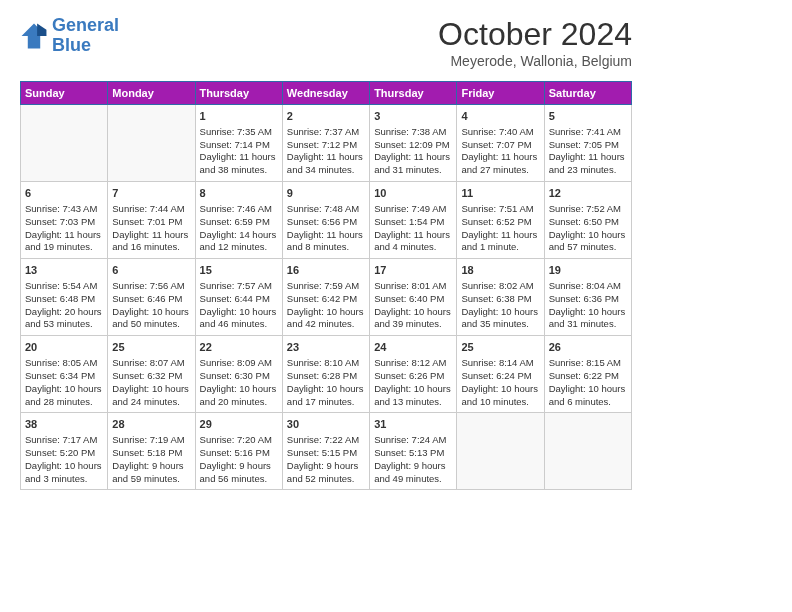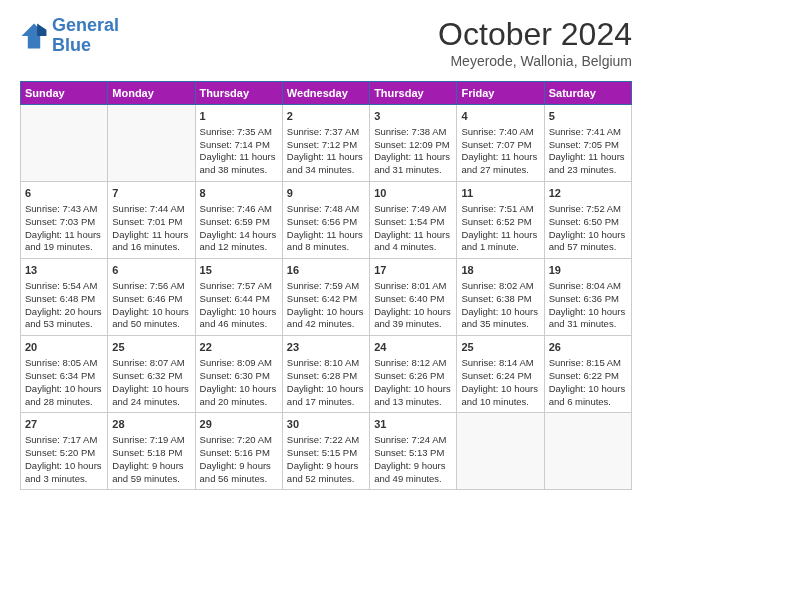--- a/index.html
+++ b/index.html
@@ -152,21 +152,21 @@
         <tr>
           <td><span class="day-num">20</span><span>Sunrise: 8:05 AM</span><br><span>Sunset: 6:34 PM</span><br><span>Daylight: 10 hours and 28 minutes.</span></td>
           <td><span class="day-num">25</span><span>Sunrise: 8:07 AM</span><br><span>Sunset: 6:32 PM</span><br><span>Daylight: 10 hours and 24 minutes.</span></td>
           <td><span class="day-num">22</span><span>Sunrise: 8:09 AM</span><br><span>Sunset: 6:30 PM</span><br><span>Daylight: 10 hours and 20 minutes.</span></td>
           <td><span class="day-num">23</span><span>Sunrise: 8:10 AM</span><br><span>Sunset: 6:28 PM</span><br><span>Daylight: 10 hours and 17 minutes.</span></td>
           <td><span class="day-num">24</span><span>Sunrise: 8:12 AM</span><br><span>Sunset: 6:26 PM</span><br><span>Daylight: 10 hours and 13 minutes.</span></td>
           <td><span class="day-num">25</span><span>Sunrise: 8:14 AM</span><br><span>Sunset: 6:24 PM</span><br><span>Daylight: 10 hours and 10 minutes.</span></td>
           <td><span class="day-num">26</span><span>Sunrise: 8:15 AM</span><br><span>Sunset: 6:22 PM</span><br><span>Daylight: 10 hours and 6 minutes.</span></td>
         </tr>
         <tr>
-          <td><span class="day-num">27</span><span>Sunrise: 7:17 AM</span><br><span>Sunset: 5:20 PM</span><br><span>Daylight: 10 hours and 3 minutes.</span></td>
+          <td><span class="day-num">38</span><span>Sunrise: 7:17 AM</span><br><span>Sunset: 5:20 PM</span><br><span>Daylight: 10 hours and 3 minutes.</span></td>
           <td><span class="day-num">28</span><span>Sunrise: 7:19 AM</span><br><span>Sunset: 5:18 PM</span><br><span>Daylight: 9 hours and 59 minutes.</span></td>
           <td><span class="day-num">29</span><span>Sunrise: 7:20 AM</span><br><span>Sunset: 5:16 PM</span><br><span>Daylight: 9 hours and 56 minutes.</span></td>
           <td><span class="day-num">30</span><span>Sunrise: 7:22 AM</span><br><span>Sunset: 5:15 PM</span><br><span>Daylight: 9 hours and 52 minutes.</span></td>
           <td><span class="day-num">31</span><span>Sunrise: 7:24 AM</span><br><span>Sunset: 5:13 PM</span><br><span>Daylight: 9 hours and 49 minutes.</span></td>
           <td class="empty"></td>
           <td class="empty"></td>
         </tr>
       </tbody>
   </table>
 </div>

